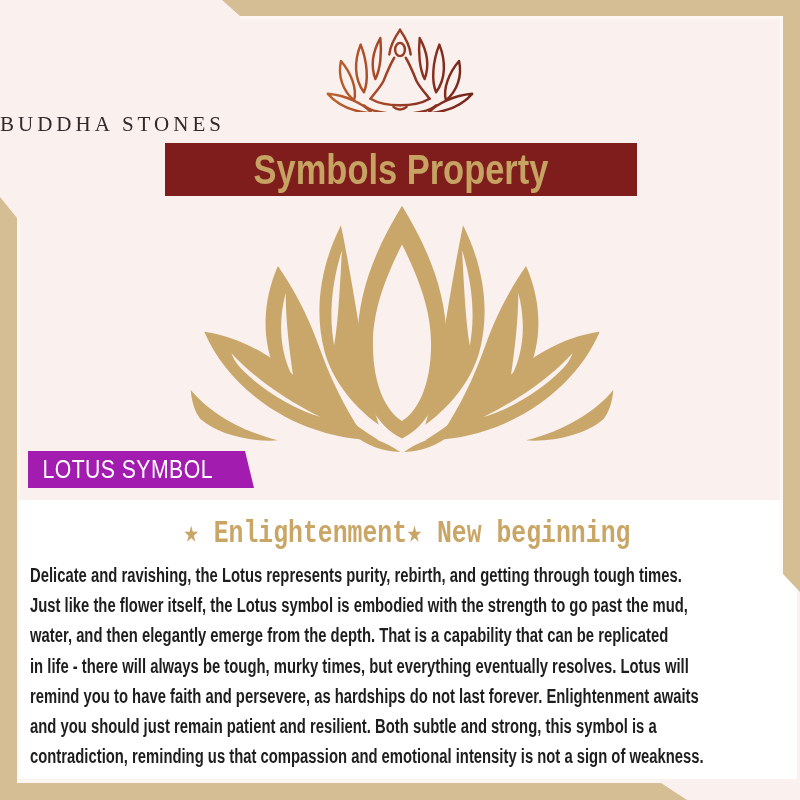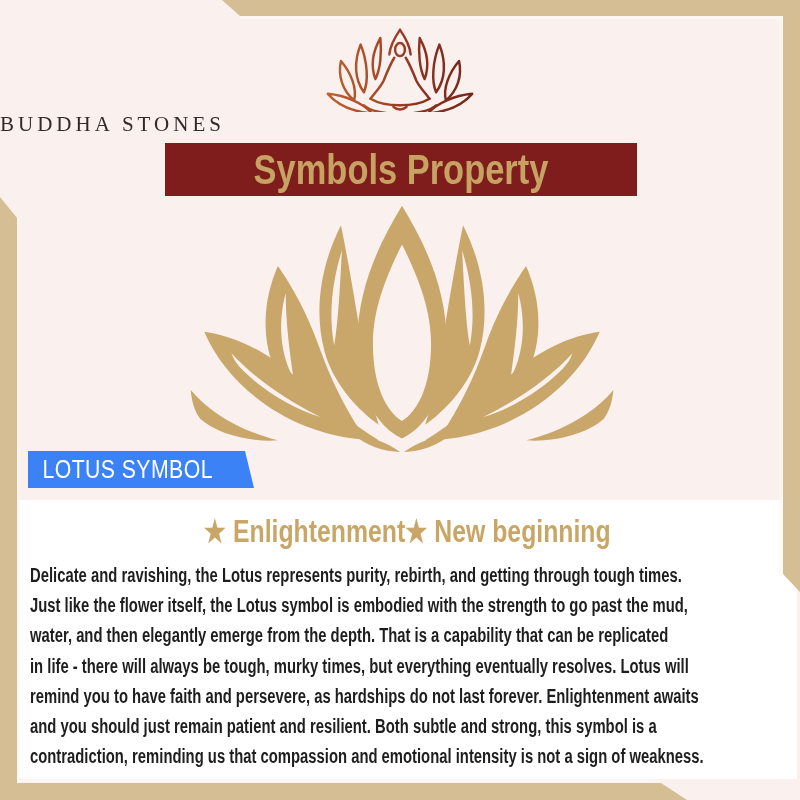--- a/index.html
+++ b/index.html
@@ -16,28 +16,28 @@
 
   
   .title-bar{position:absolute;left:165px;top:143px;width:472px;height:53px;background:#7f1d1d;z-index:4;}
   .title-text{display:block;width:100%;text-align:center;line-height:53px;font-size:42px;font-weight:700;
     color:#c6a263;transform:scaleX(0.82);transform-origin:50% 50%;white-space:nowrap;}
 
   
   .lotus-svg{position:absolute;left:186px;top:200px;width:432px;height:252px;z-index:3;}
 
   
-  .ribbon{position:absolute;left:28px;top:451px;width:226px;height:37px;background:#3b82f6;
+  .ribbon{position:absolute;left:28px;top:451px;width:226px;height:37px;background:#a21caf;
     clip-path:polygon(0 0,217px 0,226px 37px,0 37px);z-index:6;}
   .ribbon-text{display:inline-block;padding-left:17px;line-height:37px;font-size:25px;color:#ffffff;
     letter-spacing:0.5px;transform:scaleX(0.85);transform-origin:0 50%;white-space:nowrap;}
 
   
   .card{position:absolute;left:18px;top:500px;width:779px;height:279px;background:#ffffff;z-index:5;}
-  .card-heading{position:absolute;left:18px;top:513px;width:779px;text-align:center;z-index:6;}
+  .card-heading{position:absolute;left:18px;top:513px;width:779px;text-align:center;z-index:6;font-family:Liberation Mono, monospace;}
   .card-heading span{display:inline-block;font-size:31px;font-weight:700;color:#c9a666;
     transform:scaleX(0.8);transform-origin:50% 50%;white-space:nowrap;}
   .para{position:absolute;left:30px;top:560px;z-index:6;}
   .para-line{height:30.2px;line-height:30.2px;font-size:19.5px;font-weight:700;color:#1e1e1e;
     white-space:nowrap;transform:scaleX(0.76);transform-origin:0 50%;}
 </style>
 </head>
 <body>
 
 <div class="canvas">

